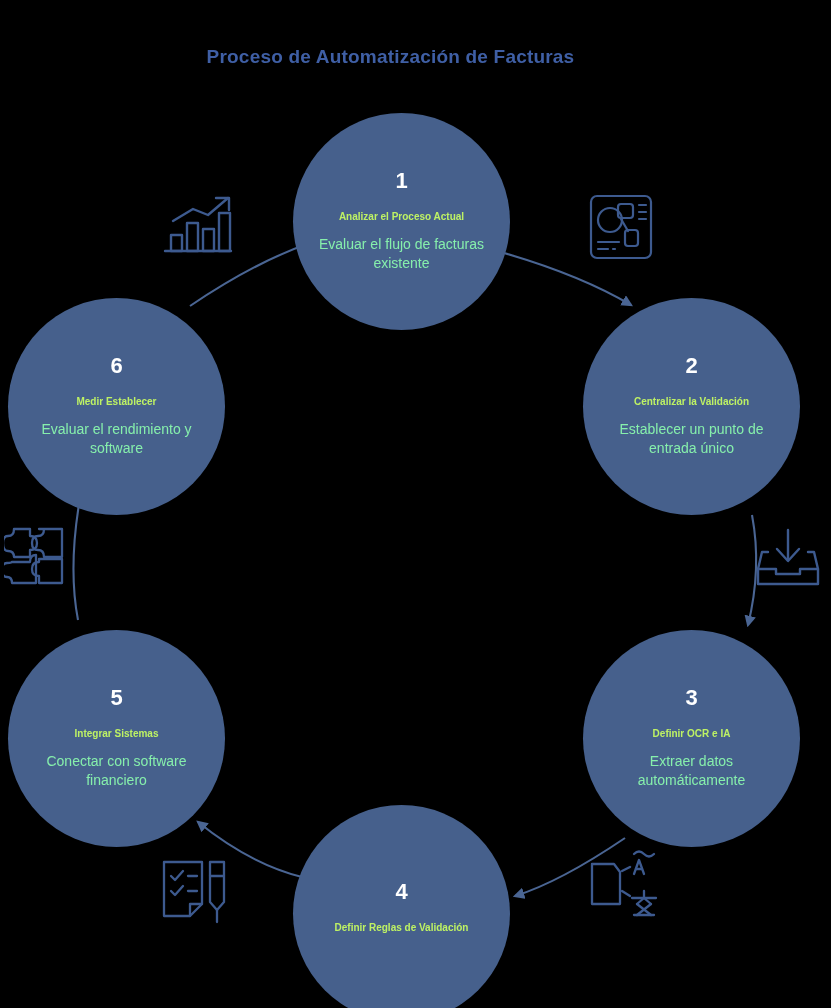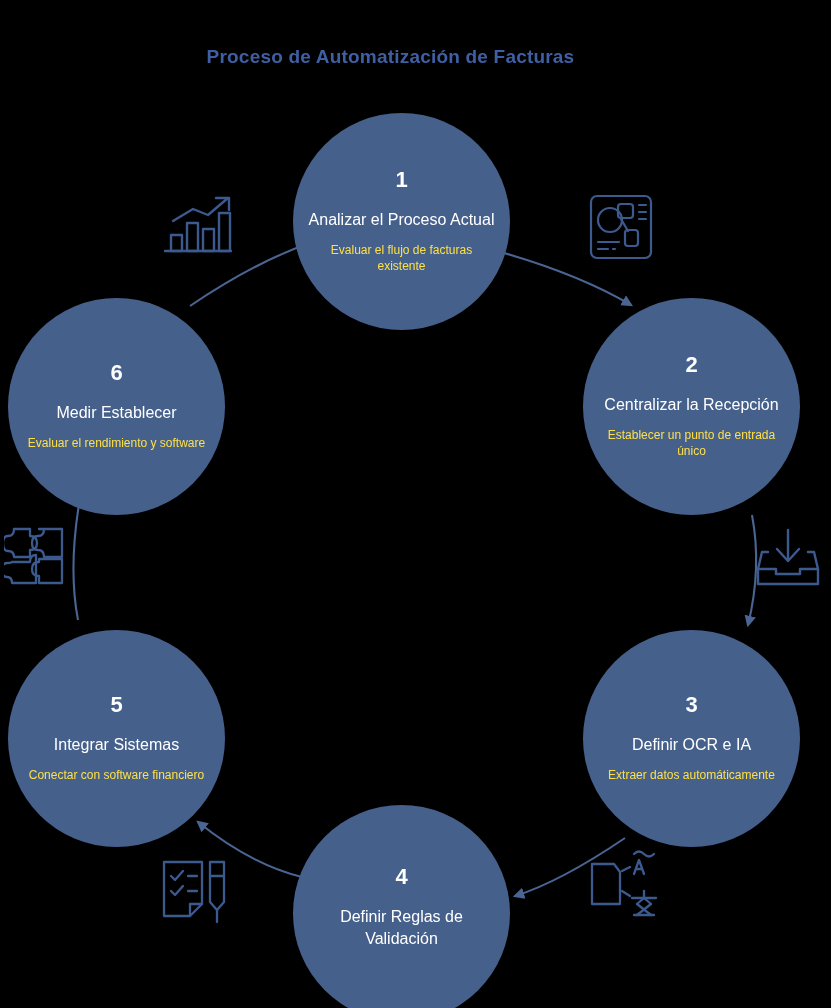--- a/index.html
+++ b/index.html
@@ -53,31 +53,31 @@
     text-align: center;
   }
   .node .num {
     font-size: 22px;
     font-weight: bold;
     color: #ffffff;
     line-height: 1;
     margin-bottom: 18px;
   }
   .node .ttl {
-    font-size: 16px;
-    font-weight: normal;
-    color: #ffffff;
+    font-size: 10px;
+    font-weight: bold;
+    color: #bef264;
     line-height: 1.35;
     margin-bottom: 11px;
     padding: 0 14px;
   }
   .node .desc {
-    font-size: 12px;
+    font-size: 14px;
     font-weight: normal;
-    color: #fde047;
+    color: #86efac;
     line-height: 1.35;
     padding: 0 14px;
   }
   
   #node-1 { left: 293px; top: 113px; width: 217px; height: 217px; }
   #node-2 { left: 583px; top: 298px; width: 217px; height: 217px; }
   #node-3 { left: 583px; top: 630px; width: 217px; height: 217px; }
   #node-4 { left: 293px; top: 805px; width: 217px; height: 217px; }
   #node-5 { left: 8px;   top: 630px; width: 217px; height: 217px; }
   #node-6 { left: 8px;   top: 298px; width: 217px; height: 217px; }
@@ -121,21 +121,21 @@
   </svg>
 
   <div class="node" id="node-1">
     <div class="num">1</div>
     <div class="ttl">Analizar el Proceso Actual</div>
     <div class="desc">Evaluar el flujo de facturas existente</div>
   </div>
 
   <div class="node" id="node-2">
     <div class="num">2</div>
-    <div class="ttl">Centralizar la Recepción</div>
+    <div class="ttl">Centralizar la Validación</div>
     <div class="desc">Establecer un punto de entrada único</div>
   </div>
 
   <div class="node" id="node-3">
     <div class="num">3</div>
     <div class="ttl">Definir OCR e IA</div>
     <div class="desc">Extraer datos automáticamente</div>
   </div>
 
   <div class="node" id="node-4">

